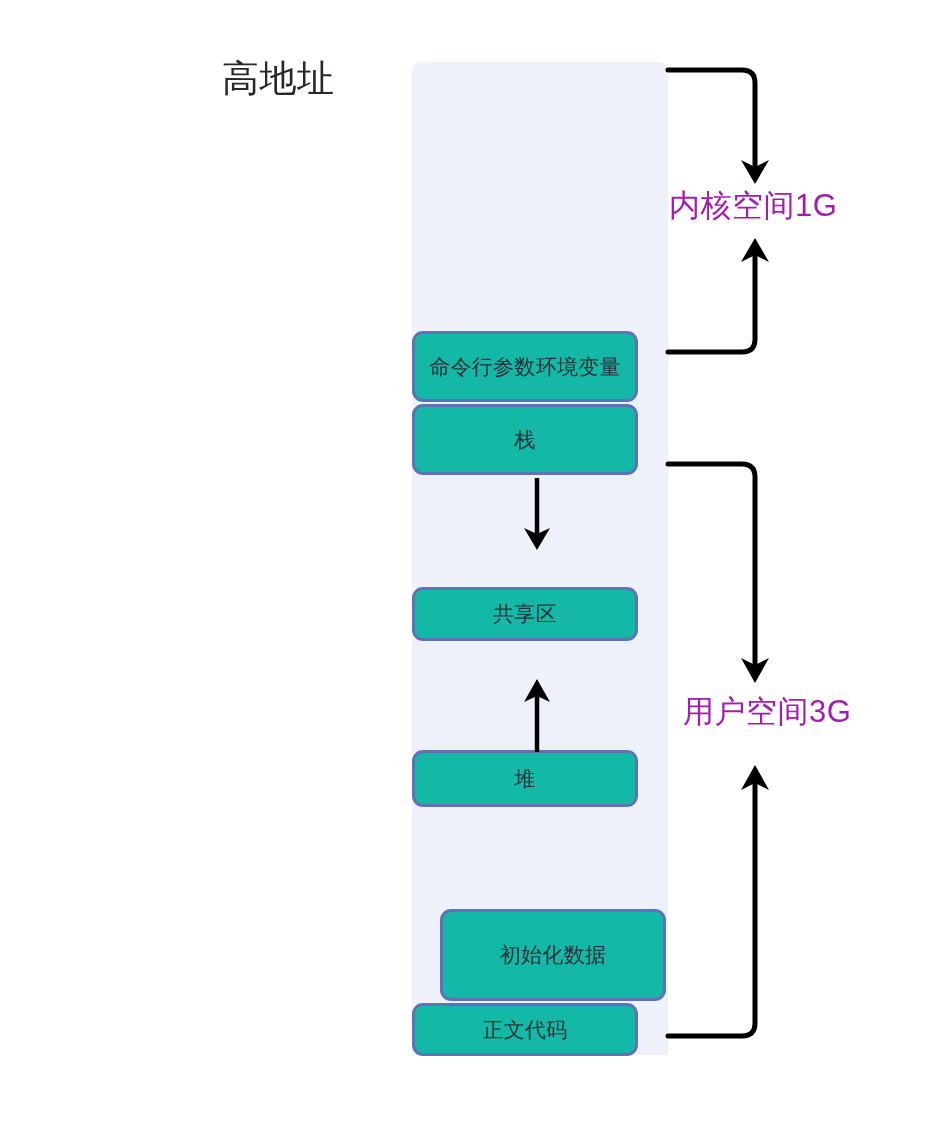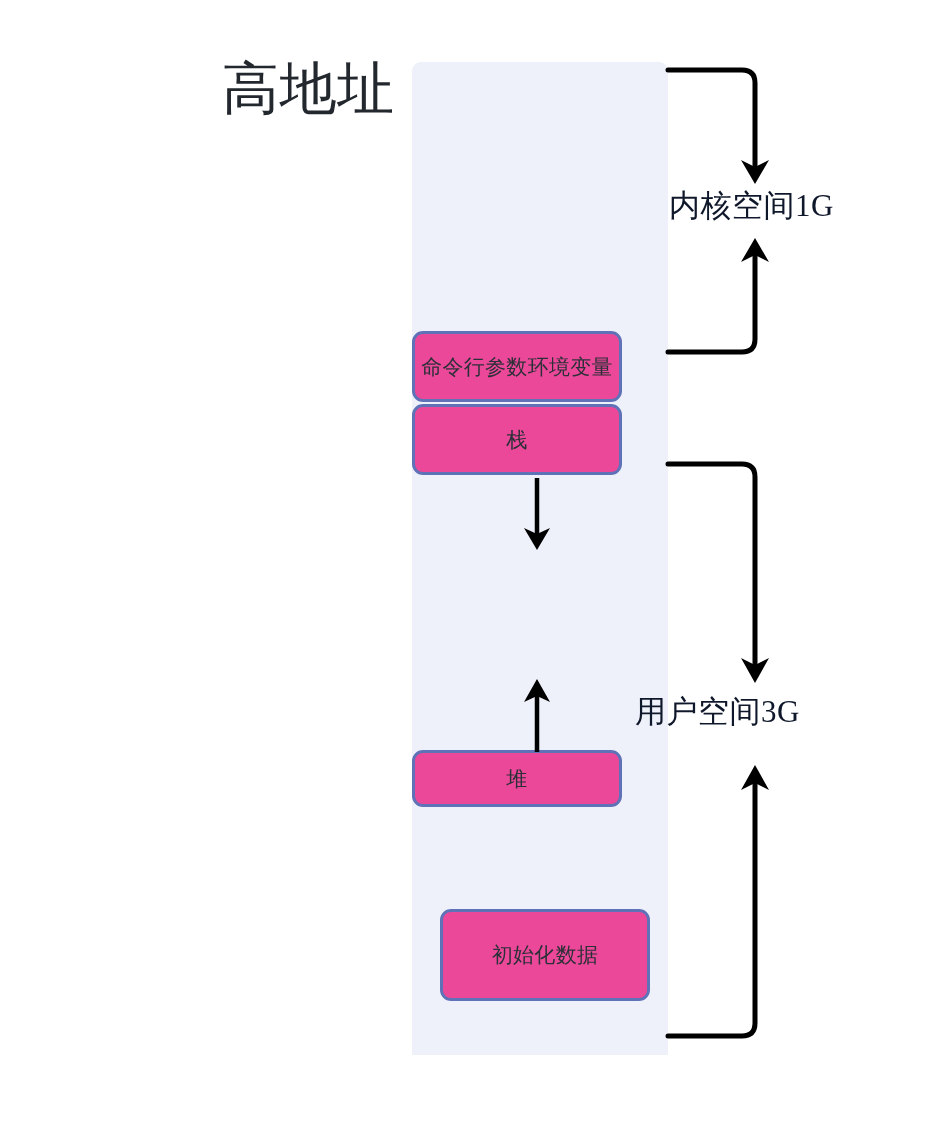--- a/index.html
+++ b/index.html
@@ -19,21 +19,21 @@
   #stage {
     position: absolute;
     left: 0; top: 0;
     width: 925px;
     height: 1142px;
   }
 
   
   .addr-label {
     position: absolute;
-    font-size: 57px;
+    font-size: 37px;
     line-height: 1;
     color: #23272e;
     white-space: nowrap;
     letter-spacing: 0.5px;
   }
   #addr-high { left: 222px; top: 60px; }
   #addr-low  { left: 222px; top: 1005px; }
 
   
   #memory-column {
@@ -43,23 +43,23 @@
     width: 256px;
     height: 993px;
     background: #eef1fa;
     border-radius: 9px 9px 0 0;
   }
 
   
   .seg-box {
     position: absolute;
     left: 412px;
-    width: 210px;
+    width: 226px;
     box-sizing: border-box;
-    background: #ec4899;
+    background: #14b8a6;
     border: 3px solid #5f72b8;
     border-radius: 11px;
     display: flex;
     align-items: center;
     justify-content: center;
   }
   .seg-label {
     font-size: 21px;
     line-height: 1.2;
     color: #2b3038;
@@ -90,56 +90,61 @@
     left: 660px;
   }
   #bracket-kernel { top: 56px;  width: 115px; height: 310px; }
   #bracket-user   { top: 450px; width: 115px; height: 600px; }
 
   
   .space-label {
     position: absolute;
     font-size: 31px;
     line-height: 1;
-    color: #0f172a;
+    color: #a21caf;
     white-space: nowrap;
     letter-spacing: 0.5px;
-    font-family: Liberation Serif, serif;
   }
   #label-kernel-space { left: 669px; top: 190px; }
-  #label-user-space   { left: 635px; top: 696px; }
+  #label-user-space   { left: 683px; top: 696px; }
 </style>
 </head>
 <body>
 
 <div id="stage">
 
   <div id="addr-high" class="addr-label">高地址</div>
 
 
   <div id="memory-column"></div>
 
   <div id="seg-cmdline" class="seg-box">
     <span class="seg-label">命令行参数环境变量</span>
   </div>
 
   <div id="seg-stack" class="seg-box">
     <span class="seg-label">栈</span>
   </div>
 
+  <div id="seg-shared" class="seg-box">
+    <span class="seg-label">共享区</span>
+  </div>
 
   <div id="seg-heap" class="seg-box">
     <span class="seg-label">堆</span>
   </div>
 
 
   <div id="seg-data" class="seg-box">
     <span class="seg-label">初始化数据</span>
   </div>
 
+  <div id="seg-text" class="seg-box">
+    <span class="seg-label">正文代码</span>
+  </div>
 
   <svg id="arrow-stack-down" class="inner-arrow" viewBox="0 0 66 76">
     <line x1="33" y1="2" x2="33" y2="60" stroke="#000000" stroke-width="4.5"></line>
     <polygon points="33,74 20,52 33,58 46,52" fill="#000000"></polygon>
   </svg>
 
   <svg id="arrow-heap-up" class="inner-arrow" viewBox="0 0 66 78">
     <line x1="33" y1="18" x2="33" y2="76" stroke="#000000" stroke-width="4.5"></line>
     <polygon points="33,3 20,26 33,20 46,26" fill="#000000"></polygon>
   </svg>

